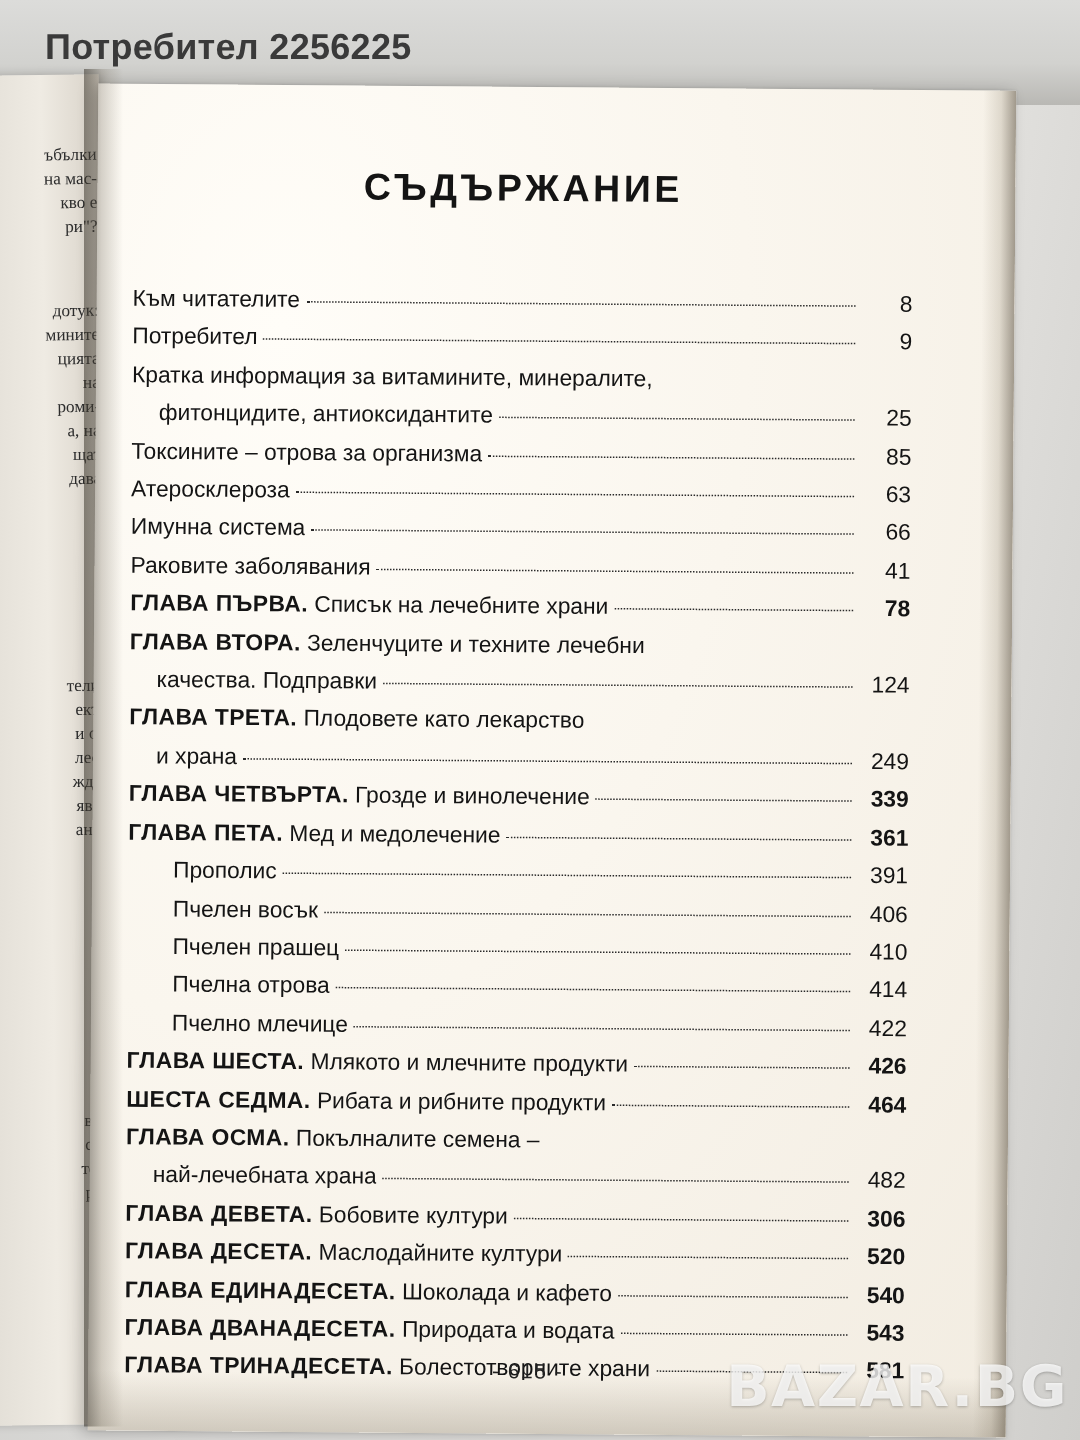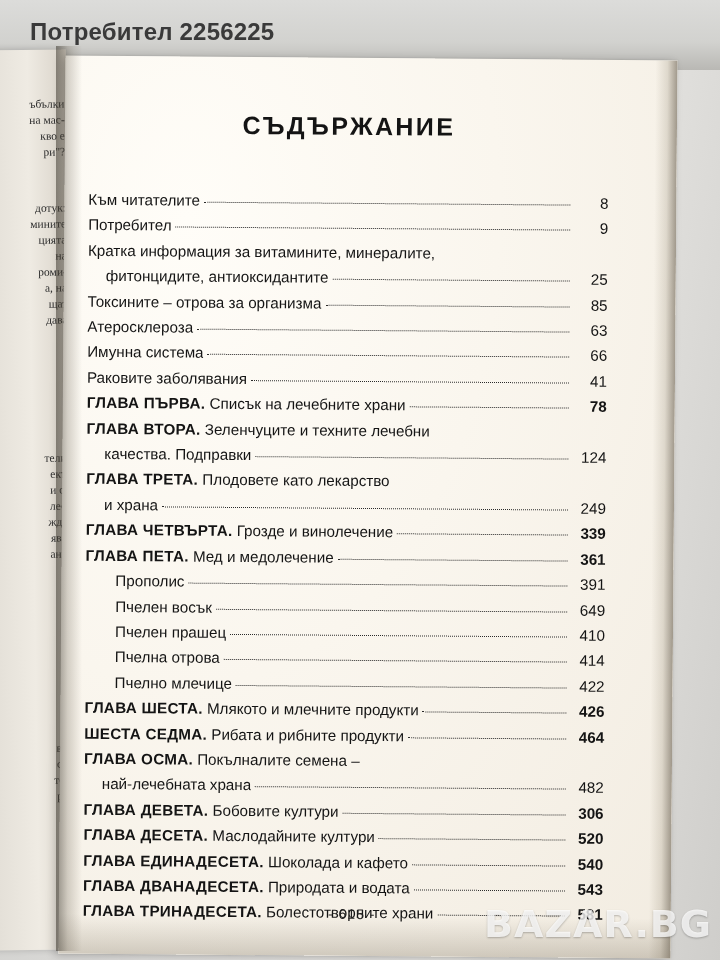--- a/index.html
+++ b/index.html
@@ -307,21 +307,21 @@
             <span class="page-num bold">361</span>
           </li>
           <li class="toc-row indent2">
             <span class="row-label">Прополис</span>
             <span class="leader"></span>
             <span class="page-num">391</span>
           </li>
           <li class="toc-row indent2">
             <span class="row-label">Пчелен восък</span>
             <span class="leader"></span>
-            <span class="page-num">649</span>
+            <span class="page-num">406</span>
           </li>
           <li class="toc-row indent2">
             <span class="row-label">Пчелен прашец</span>
             <span class="leader"></span>
             <span class="page-num">410</span>
           </li>
           <li class="toc-row indent2">
             <span class="row-label">Пчелна отрова</span>
             <span class="leader"></span>
             <span class="page-num">414</span>

